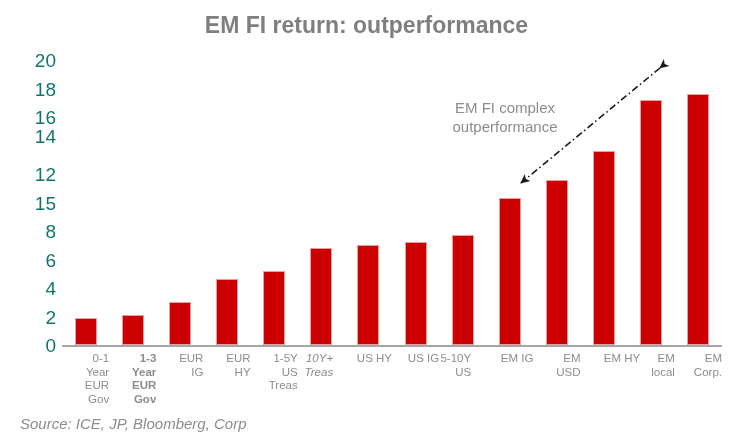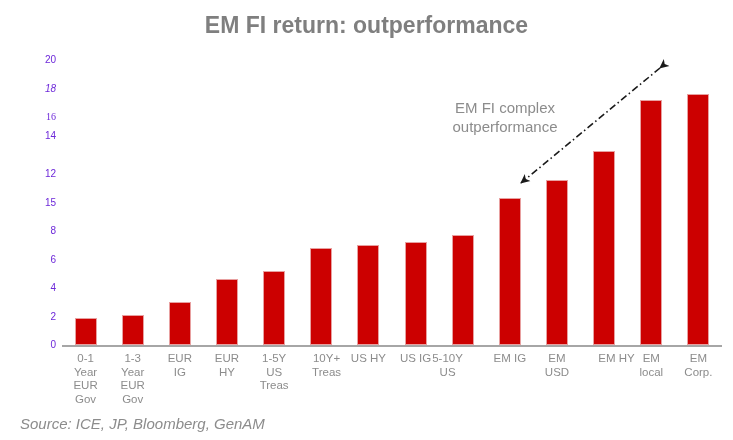--- a/index.html
+++ b/index.html
@@ -38,22 +38,22 @@
     top: 345px;
     width: 660px;
     height: 2px;
     background: #a6a6a6;
   }
   .ytick {
     position: absolute;
     right: 0;
     width: 32px;
     text-align: right;
-    font-size: 10px;
-    color: #6d28d9;
+    font-size: 19px;
+    color: #0f766e;
     transform: translateY(-50%);
     line-height: 1;
   }
   #ylabels {
     position: absolute;
     left: 18px;
     top: 0;
     width: 38px;
     height: 440px;
   }
@@ -67,21 +67,21 @@
   #bars {
     position: absolute;
     left: 62px;
     top: 55px;
     width: 660px;
     height: 290px;
   }
   .xlabel {
     position: absolute;
     top: 352px;
-    text-align: center;
+    text-align: right;
     font-size: 11.5px;
     line-height: 13.5px;
     color: #8c8c8c;
     white-space: pre-line;
   }
   .annotation-text {
     position: absolute;
     left: 430px;
     top: 98px;
     width: 150px;
@@ -109,22 +109,22 @@
 </style>
 </head>
 <body>
 
 <div id="chart-root">
 
   <div class="chart-title">EM FI return: outperformance</div>
 
   <div id="ylabels">
       <div class="ytick" style="top: 60px;">20</div>
-      <div class="ytick" style="top: 88.5px; font-style: italic;">18</div>
-      <div class="ytick" style="top: 117px; font-family: Liberation Serif, serif;">16</div>
+      <div class="ytick" style="top: 88.5px;">18</div>
+      <div class="ytick" style="top: 117px;">16</div>
       <div class="ytick" style="top: 136px;">14</div>
       <div class="ytick" style="top: 174px;">12</div>
       <div class="ytick" style="top: 202.5px;">15</div>
       <div class="ytick" style="top: 231px;">8</div>
       <div class="ytick" style="top: 259.5px;">6</div>
       <div class="ytick" style="top: 288px;">4</div>
       <div class="ytick" style="top: 316.5px;">2</div>
       <div class="ytick" style="top: 345px;">0</div>
     </div>
 
@@ -145,32 +145,32 @@
       <div class="bar" style="left: 531.143px; width: 22px; height: 193.8px; background: rgb(204, 0, 0);"></div>
       <div class="bar" style="left: 578.286px; width: 22px; height: 245.1px; background: rgb(204, 0, 0);"></div>
       <div class="bar" style="left: 625.429px; width: 22px; height: 250.8px; background: rgb(204, 0, 0);"></div>
     </div>
 
   <div id="xlabels">
       <div class="xlabel" style="left: 62px; width: 47.1429px;">0-1
 Year
 EUR
 Gov</div>
-      <div class="xlabel" style="left: 109.143px; width: 47.1429px;">1-3
+      <div class="xlabel" style="left: 109.143px; width: 47.1429px; font-weight: bold;">1-3
 Year
 EUR
 Gov</div>
       <div class="xlabel" style="left: 156.286px; width: 47.1429px;">EUR
 IG</div>
       <div class="xlabel" style="left: 203.429px; width: 47.1429px;">EUR
 HY</div>
       <div class="xlabel" style="left: 250.571px; width: 47.1429px;">1-5Y
 US
 Treas</div>
-      <div class="xlabel" style="left: 303px; width: 47.1429px;">10Y+
+      <div class="xlabel" style="left: 286px; width: 47.1429px; font-style: italic;">10Y+
 Treas</div>
       <div class="xlabel" style="left: 344.857px; width: 47.1429px;">US HY</div>
       <div class="xlabel" style="left: 392px; width: 47.1429px;">US IG</div>
       <div class="xlabel" style="left: 424px; width: 47.1429px;">5-10Y
 US</div>
       <div class="xlabel" style="left: 486.286px; width: 47.1429px;">EM IG</div>
       <div class="xlabel" style="left: 533.429px; width: 47.1429px;">EM
 USD</div>
       <div class="xlabel" style="left: 593px; width: 47.1429px;">EM HY</div>
       <div class="xlabel" style="left: 627.714px; width: 47.1429px;">EM
@@ -187,15 +187,15 @@
       <marker id="arrowStart" markerWidth="7" markerHeight="7" refX="5.4" refY="3.2" orient="auto" markerUnits="strokeWidth">
         <path d="M0,0.4 L6,3.2 L0,6 L1.6,3.2 Z" fill="#1a1a1a"></path>
       </marker>
     </defs>
     <line x1="660" y1="68" x2="521" y2="183" stroke="#1a1a1a" stroke-width="1.6" stroke-dasharray="7,3,1.5,3" marker-start="url(#arrowStart)" marker-end="url(#arrowEnd)"></line>
   </svg>
 
   <div class="annotation-text">EM FI complex
 outperformance</div>
 
-  <div class="source">Source: ICE, JP, Bloomberg, GenAM</div>
+  <div class="source">Source: ICE, JP, Bloomberg, Corp</div>
 
 </div>
 
 </body></html>

